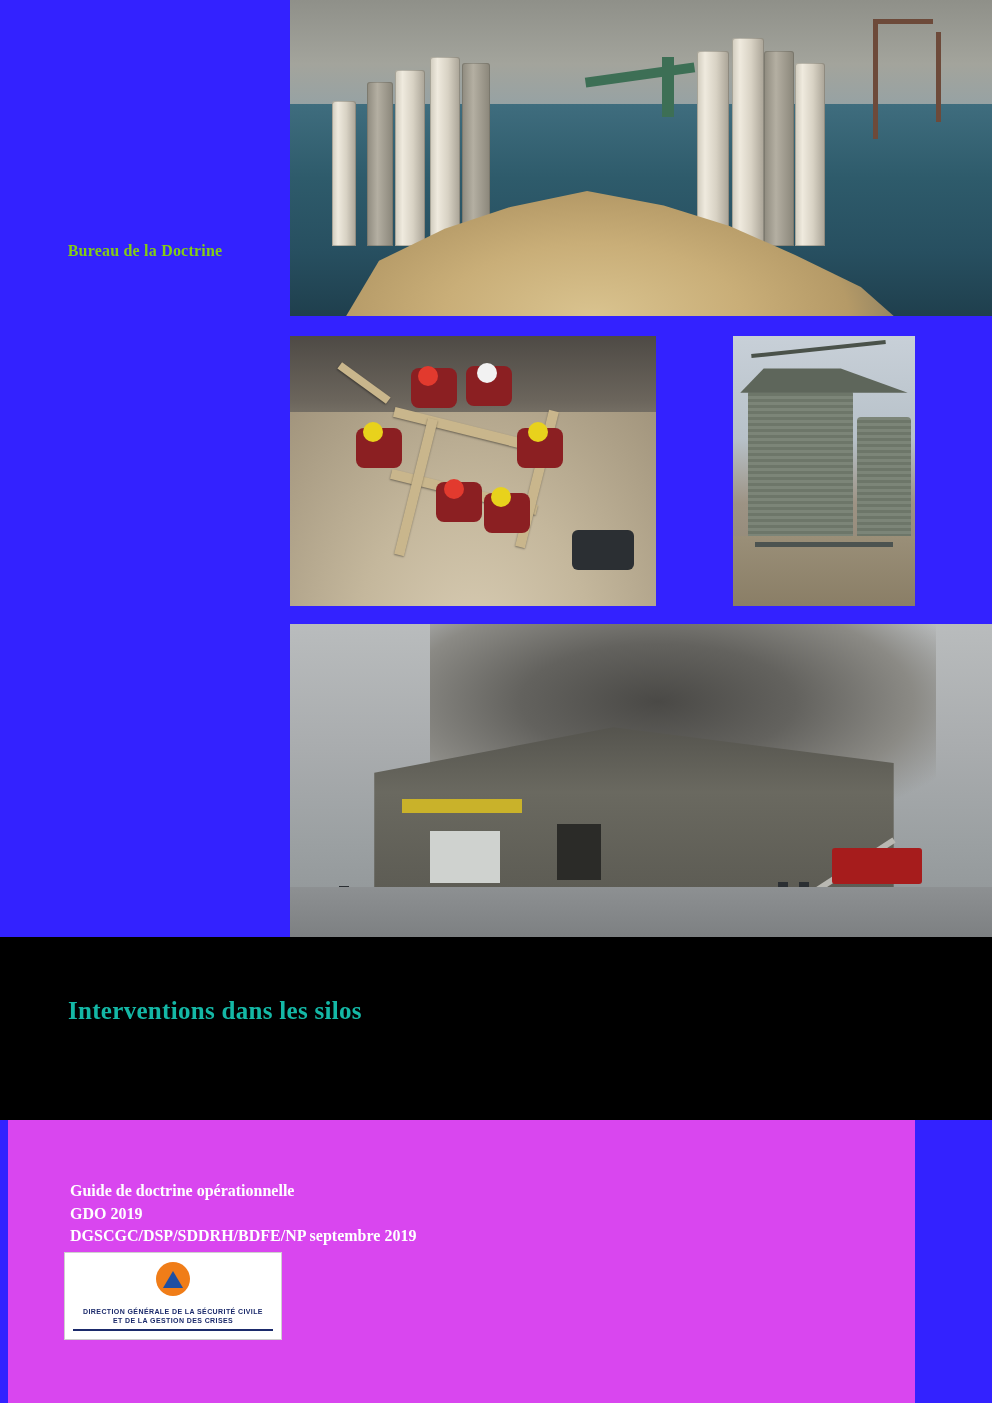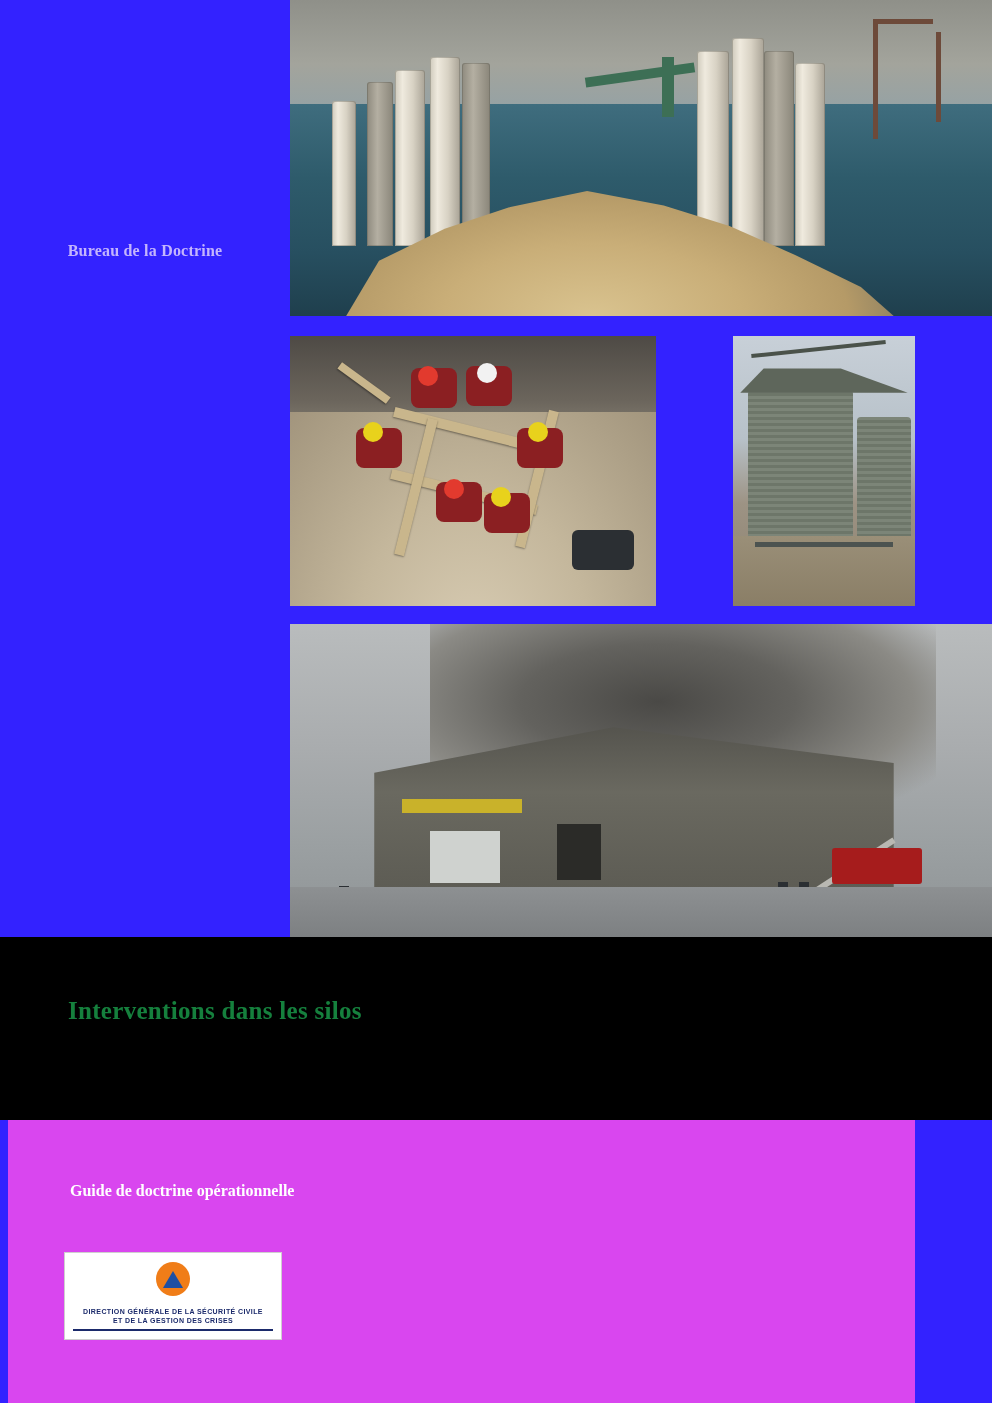--- a/index.html
+++ b/index.html
@@ -21,21 +21,21 @@
     background: #3322ff;
   }
 
   
   .bureau {
     position: absolute;
     left: 0;
     top: 240px;
     width: 290px;
     text-align: center;
-    color: #c4b5fd;
+    color: #84cc16;
     font-family: "Liberation Serif", serif;
     font-weight: bold;
     font-size: 16px;
     line-height: 1.35;
     letter-spacing: 0.2px;
   }
 
   
   .photo {
     position: absolute;
@@ -171,21 +171,21 @@
     left: 0;
     top: 937px;
     width: 992px;
     height: 183px;
     background: #000000;
   }
   .main-title {
     position: absolute;
     left: 68px;
     top: 60px;
-    color: #15803d;
+    color: #14b8a6;
     font-family: "Liberation Serif", serif;
     font-weight: bold;
     font-size: 25px;
     letter-spacing: 0.3px;
   }
 
   
   .footer {
     position: absolute;
     left: 8px;
@@ -333,20 +333,22 @@
     <div class="road"></div>
   </div>
 
   <div class="black-band">
     <div class="main-title">Interventions dans les silos</div>
   </div>
 
   <div class="footer">
     <div class="footer-lines">
       <div>Guide de doctrine opérationnelle</div>
+      <div>GDO 2019</div>
+      <div>DGSCGC/DSP/SDDRH/BDFE/NP septembre 2019</div>
     </div>
   </div>
 
   <div class="logo-box">
     <div class="logo-inner">
       <div class="logo-mark">
         <div class="tri"></div>
       </div>
       <div class="logo-text">
         <div>DIRECTION GÉNÉRALE DE LA SÉCURITÉ CIVILE</div>

